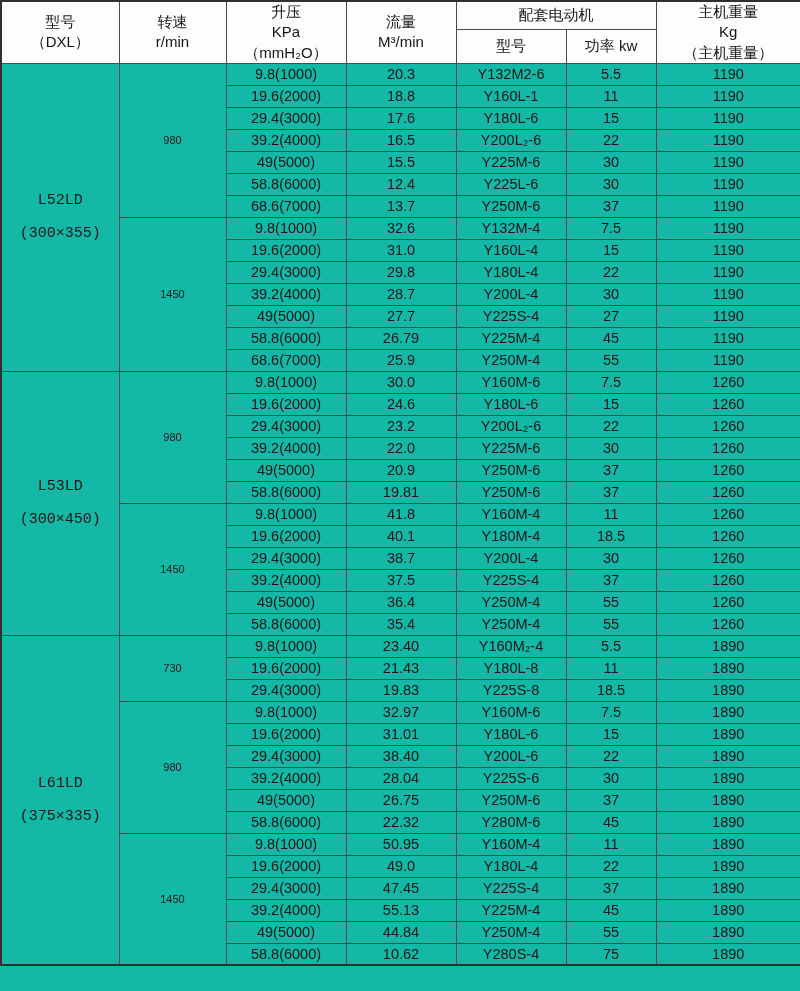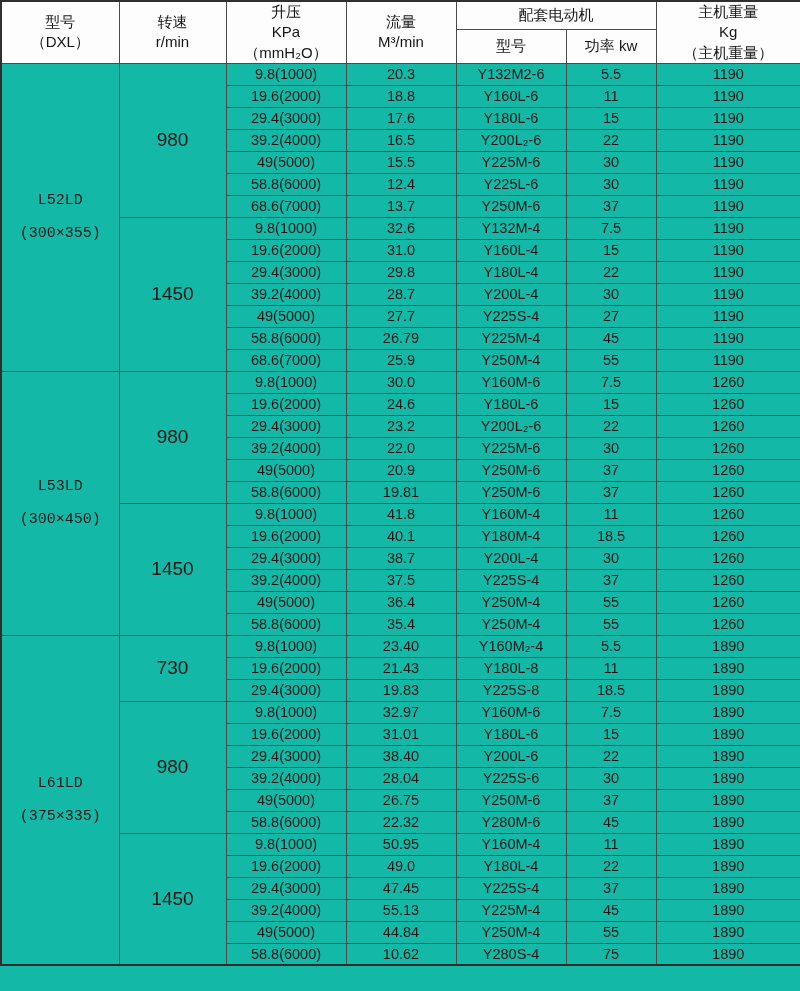--- a/index.html
+++ b/index.html
@@ -38,21 +38,21 @@
   }
   tr.hrow1 th { height: 27px; }
   tr.hrow2 th { height: 33px; }
   .hline { display: block; }
   tbody td {
     height: 22px;
     font-size: 14.5px;
   }
   td.model-cell { font-size: 15px; font-family: Liberation Mono, monospace; }
   td.model-cell .model-line { line-height: 1.0; padding: 9px 0; }
-  td.speed-cell { font-size: 19px; }
+  td.speed-cell { font-size: 11px; }
 </style>
 </head>
 <body>
 
 <div class="page">
   <table class="spec">
     <colgroup>
       <col style="width:118px">
       <col style="width:107px">
       <col style="width:120px">
@@ -101,21 +101,21 @@
           <td rowspan="7" class="speed-cell">980</td>
           <td>9.8(1000)</td>
           <td>20.3</td>
           <td>Y132M2-6</td>
           <td>5.5</td>
           <td>1190</td>
         </tr>
         <tr>
           <td>19.6(2000)</td>
           <td>18.8</td>
-          <td>Y160L-6</td>
+          <td>Y160L-1</td>
           <td>11</td>
           <td>1190</td>
         </tr>
         <tr>
           <td>29.4(3000)</td>
           <td>17.6</td>
           <td>Y180L-6</td>
           <td>15</td>
           <td>1190</td>
         </tr>

